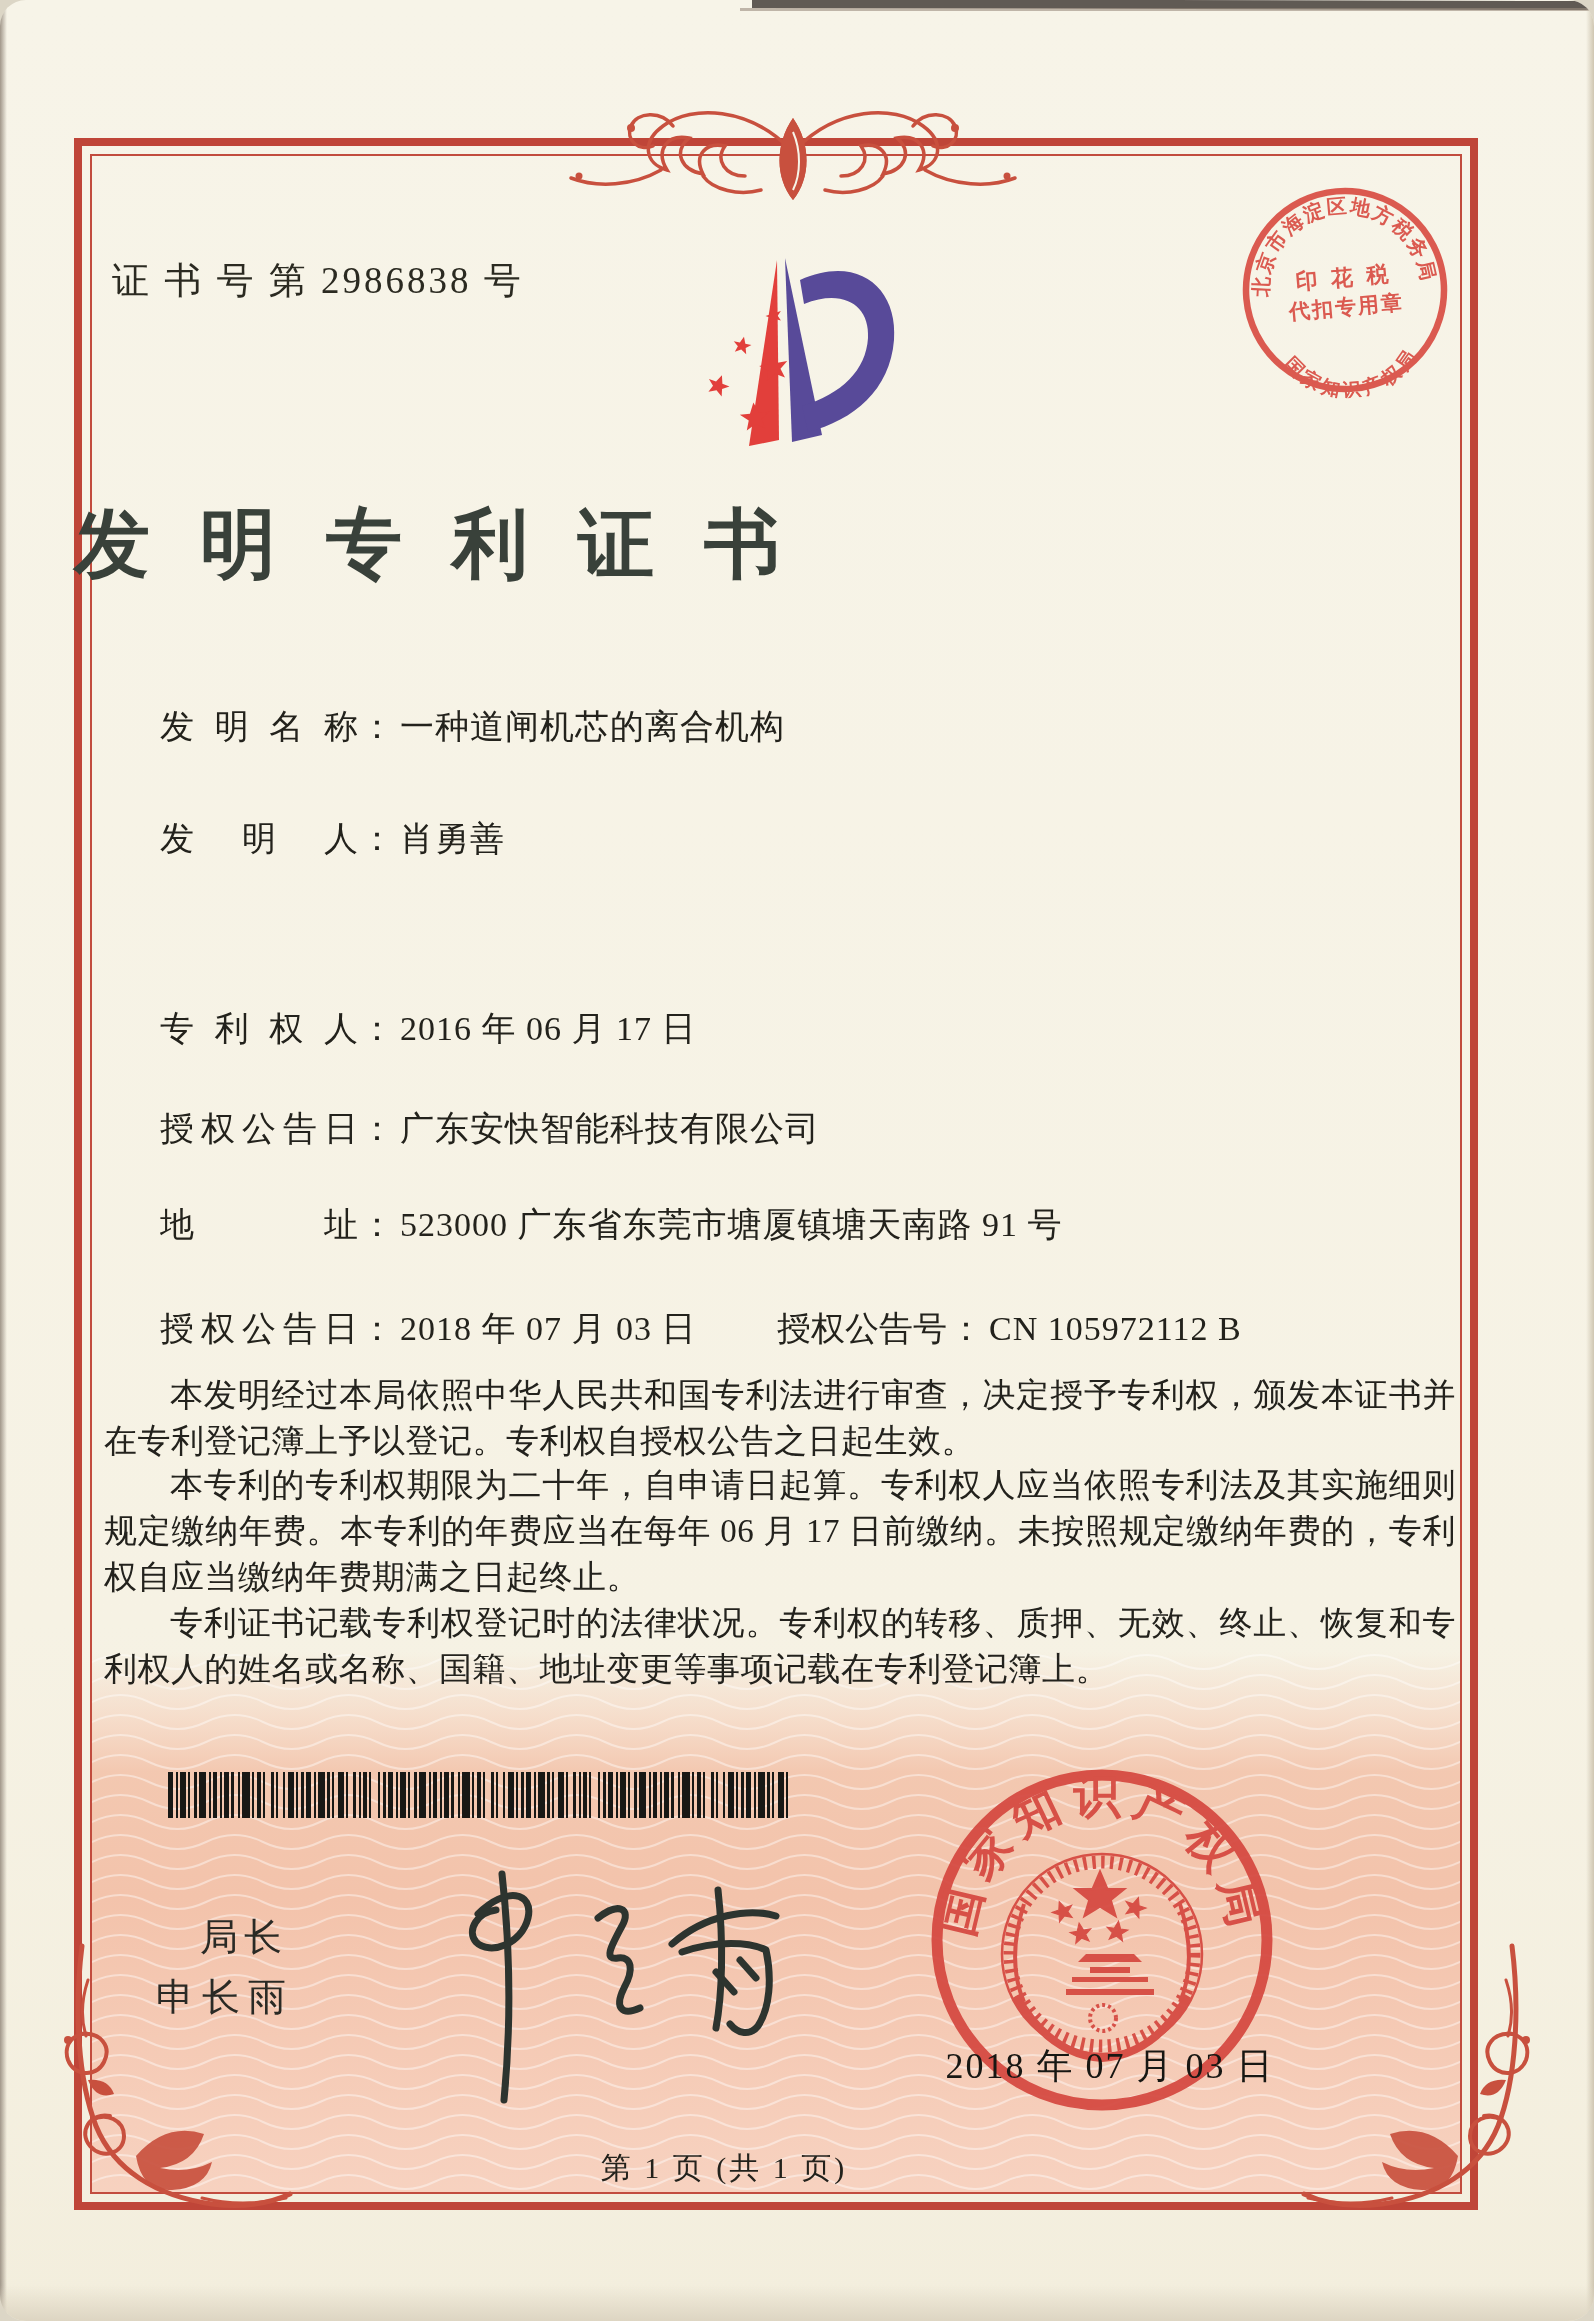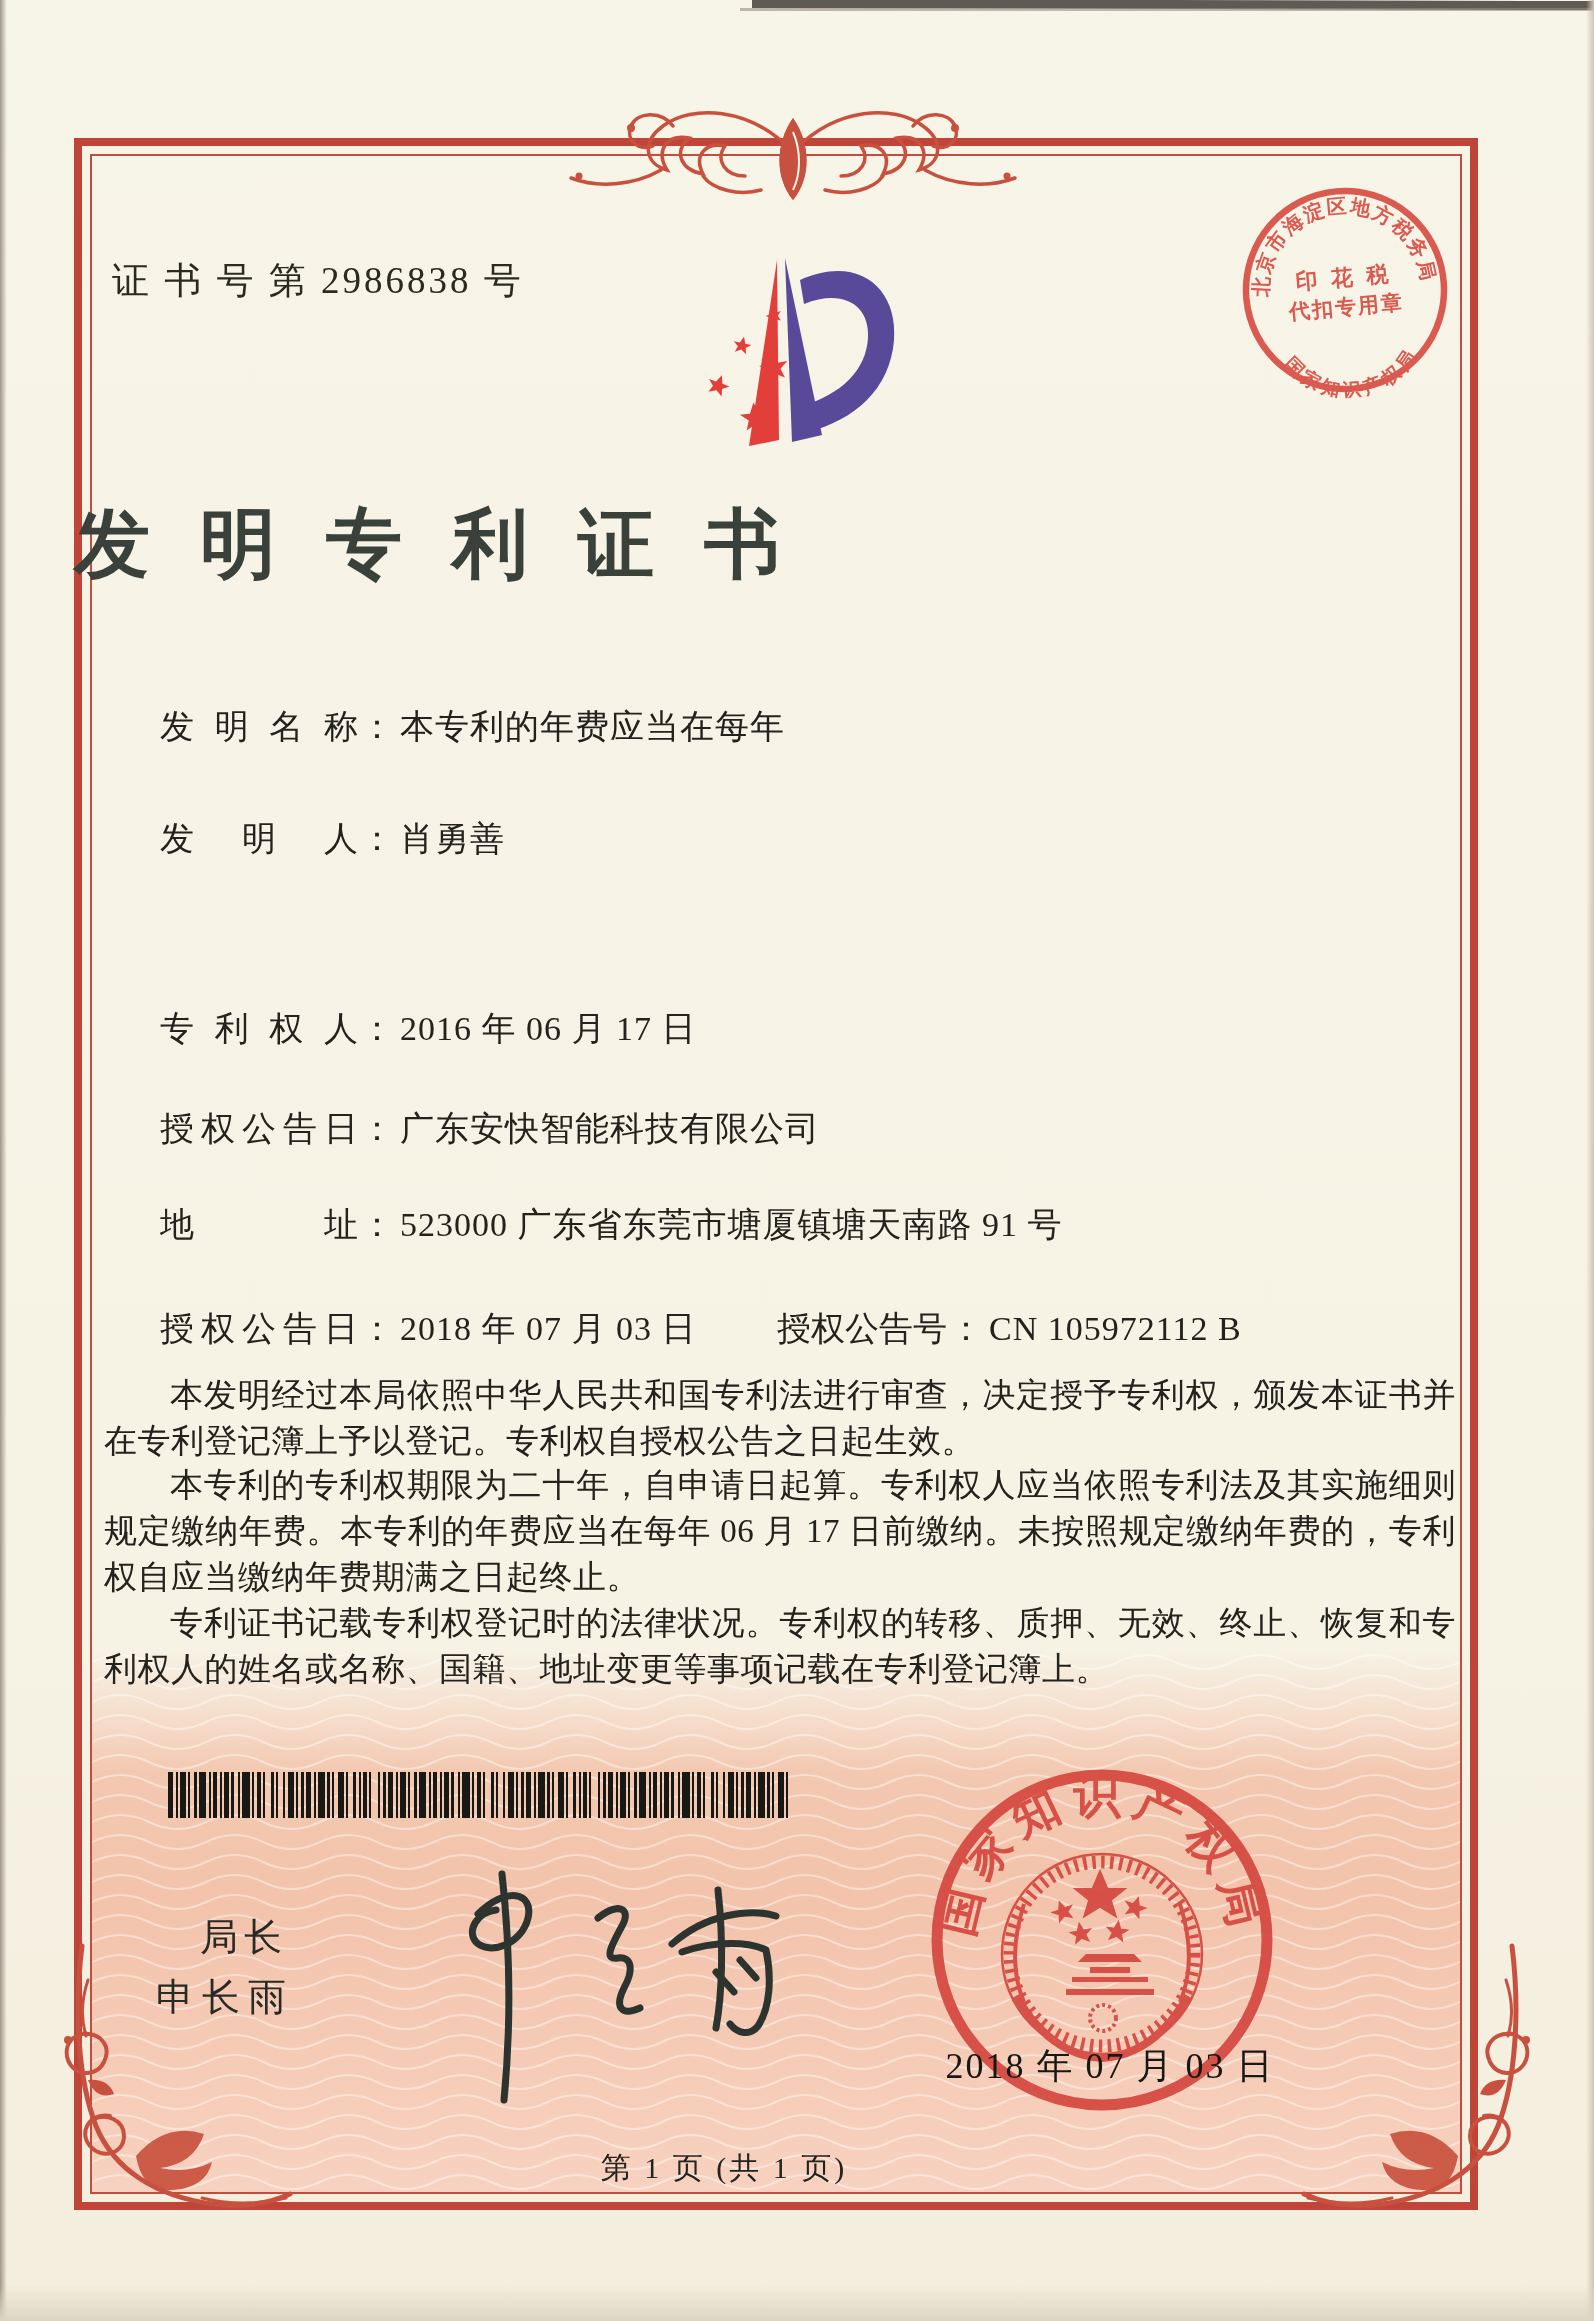--- a/index.html
+++ b/index.html
@@ -6,20 +6,21 @@
   body{
     font-family:"Liberation Serif","DejaVu Serif",serif;
     background:#dcd6c6;
   }
   .paper{
     position:relative;
     width:1594px;height:2321px;
     margin:0 auto;
     background:linear-gradient(180deg,#f7f4e8 0%,#f6f2e4 70%,#f3eedd 100%);
     overflow:hidden;
+    border-radius:26px;
   }
   
   .edge-top{position:absolute;top:0;left:752px;width:842px;height:9px;background:#453e3a;opacity:.85;transform:rotate(.15deg);}
   .edge-top2{position:absolute;top:8px;left:740px;width:854px;height:3px;background:#9a8b7d;opacity:.6;}
   .edge-left{position:absolute;top:0;left:0;width:7px;height:100%;background:linear-gradient(90deg,#a1978a,rgba(247,244,232,0));}
   .edge-right{position:absolute;top:0;right:0;width:8px;height:100%;background:linear-gradient(270deg,#cfc6b2,rgba(247,244,232,0));}
   .edge-bottom{position:absolute;bottom:0;left:0;width:100%;height:36px;background:linear-gradient(0deg,#ddd5c2,rgba(247,244,232,0));}
 
   
   .frame-outer{position:absolute;left:74px;top:138px;width:1404px;height:2072px;border:8px solid #bf4538;box-sizing:border-box;}
@@ -170,21 +171,21 @@
       <text x="108" y="103" font-size="22" font-weight="bold" text-anchor="middle" letter-spacing="4">印 花 税</text>
       <text x="108" y="132" font-size="21" font-weight="bold" text-anchor="middle" letter-spacing="2">代扣专用章</text>
     </g>
   </svg>
 
   <div class="abs title-wrap">
     <span class="t">发明专利证书</span>
   </div>
 
   <div class="field-row" style="top:704px">
-    <span class="flabel">发明名称</span><span class="fcolon">：</span><span class="fvalue">本专利的年费应当在每年</span>
+    <span class="flabel">发明名称</span><span class="fcolon">：</span><span class="fvalue">一种道闸机芯的离合机构</span>
   </div>
   <div class="field-row" style="top:816px">
     <span class="flabel">发明人</span><span class="fcolon">：</span><span class="fvalue">肖勇善</span>
   </div>
   <div class="field-row" style="top:1006px">
     <span class="flabel">专利权人</span><span class="fcolon">：</span><span class="fvalue">2016 年 06 月 17 日</span>
   </div>
   <div class="field-row" style="top:1106px">
     <span class="flabel">授权公告日</span><span class="fcolon">：</span><span class="fvalue">广东安快智能科技有限公司</span>
   </div>

